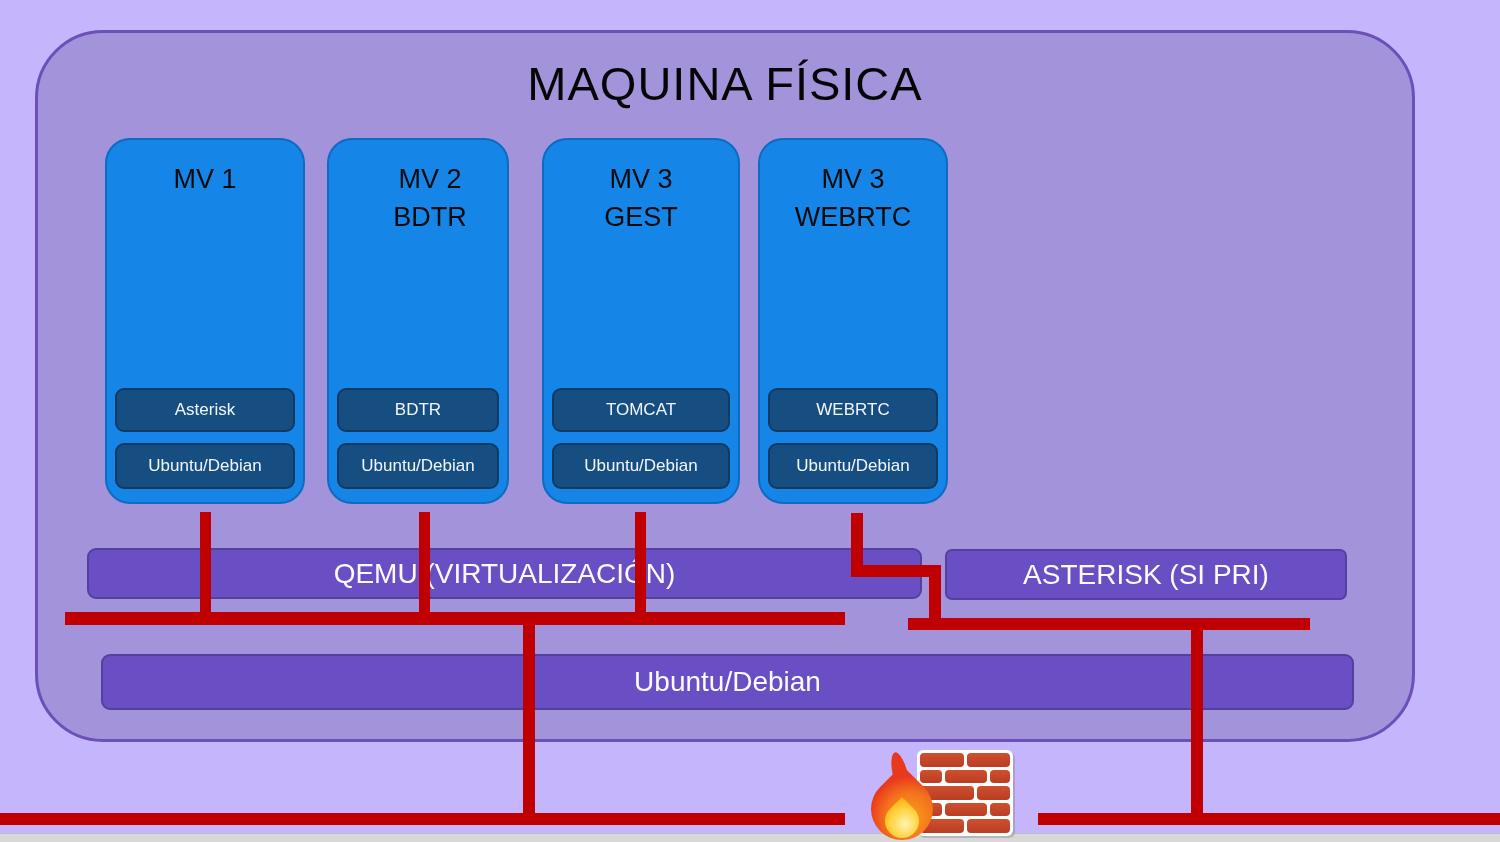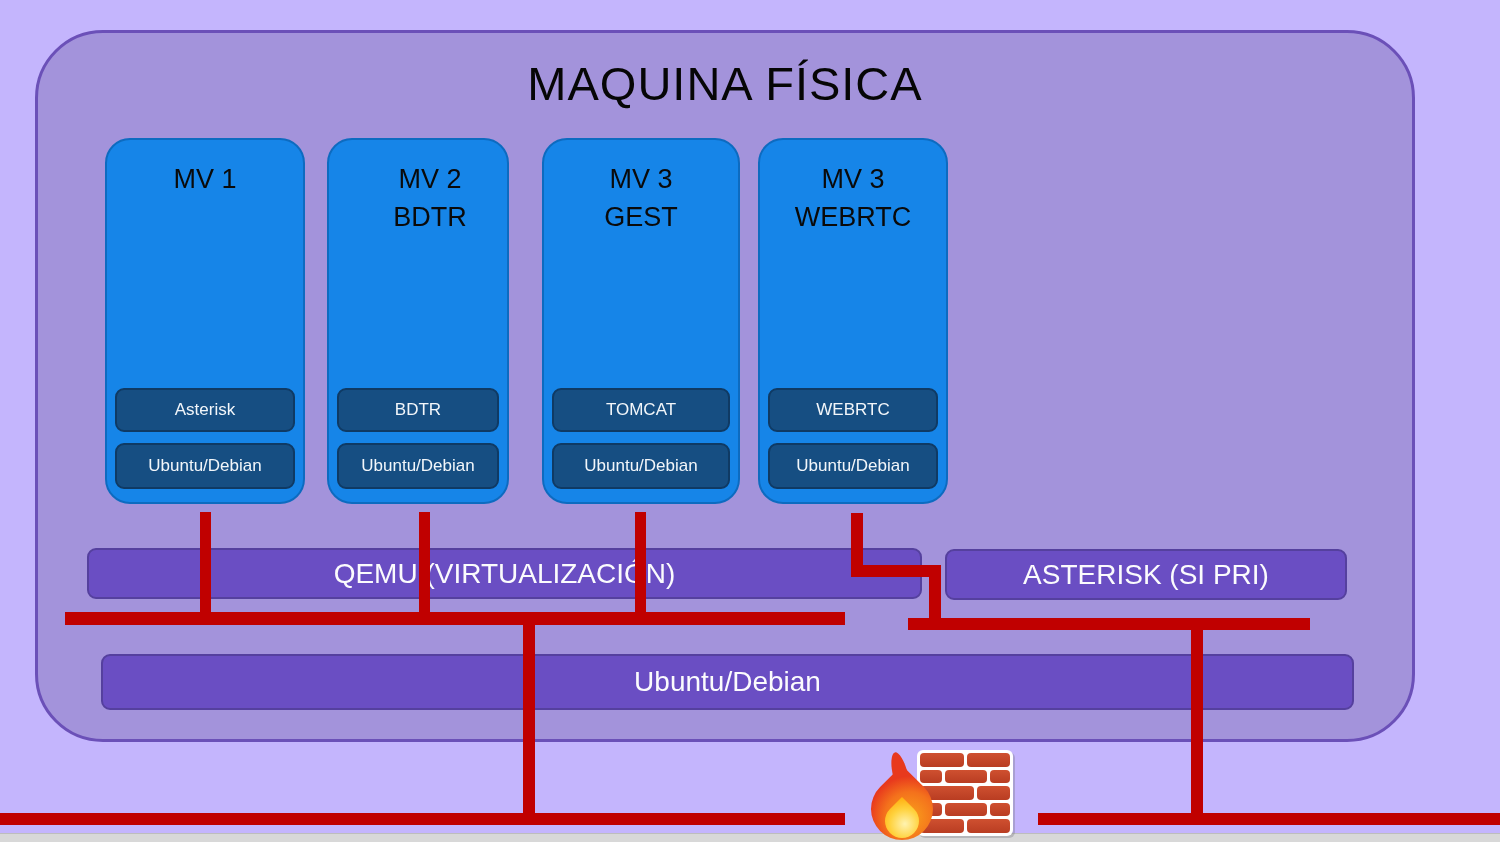--- a/index.html
+++ b/index.html
@@ -20,21 +20,21 @@
          border-radius:9px;box-sizing:border-box;color:#f2f6fa;font-size:17px;
          display:flex;align-items:center;justify-content:center;}
   .badge.service{top:248px;}
   .badge.os{top:303px;height:46px;}
 
   
   .layer-bar{position:absolute;background:#6a4ec3;border:2.5px solid #55409e;border-radius:9px;
              box-sizing:border-box;color:#fbfbfd;font-size:28px;
              display:flex;align-items:center;justify-content:center;z-index:4;}
   #qemu-bar{left:87px;top:548px;width:835px;height:51px;}
-  #asterisk-bar{left:945px;top:549px;width:402px;height:51px;}
+  #asterisk-bar{left:945px;top:549px;width:402px;height:51px;border-radius:7px;}
   #hostos-bar{left:101px;top:654px;width:1253px;height:56px;}
 
   
   .redline{position:absolute;background:#c00000;z-index:5;}
 
   
   .bottom-rail{position:absolute;left:0;top:833px;width:1500px;height:9px;background:#d8d8d8;
                border-top:1px solid #bdbdbd;z-index:2;}
 
   

